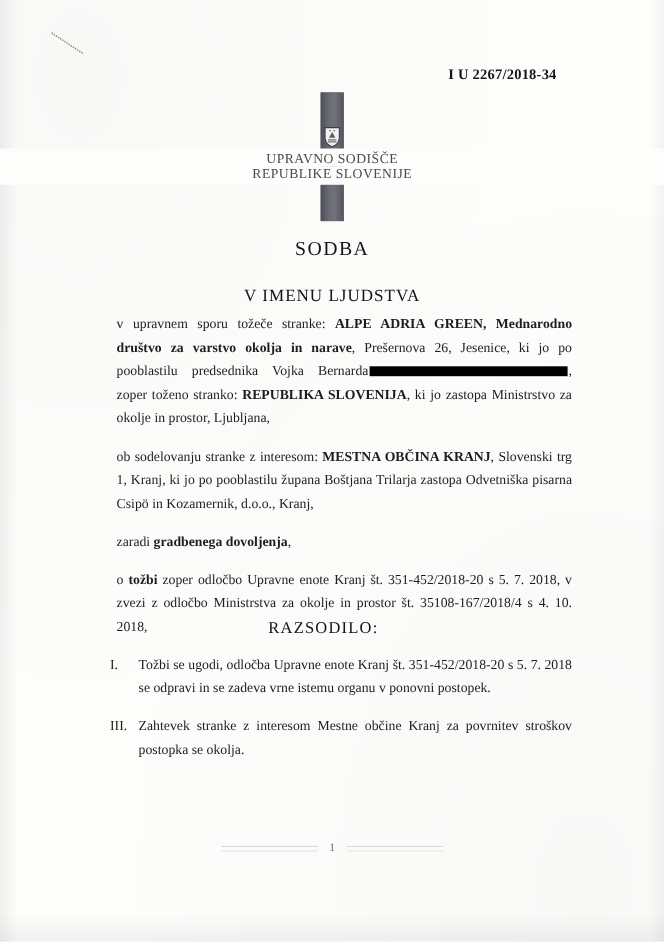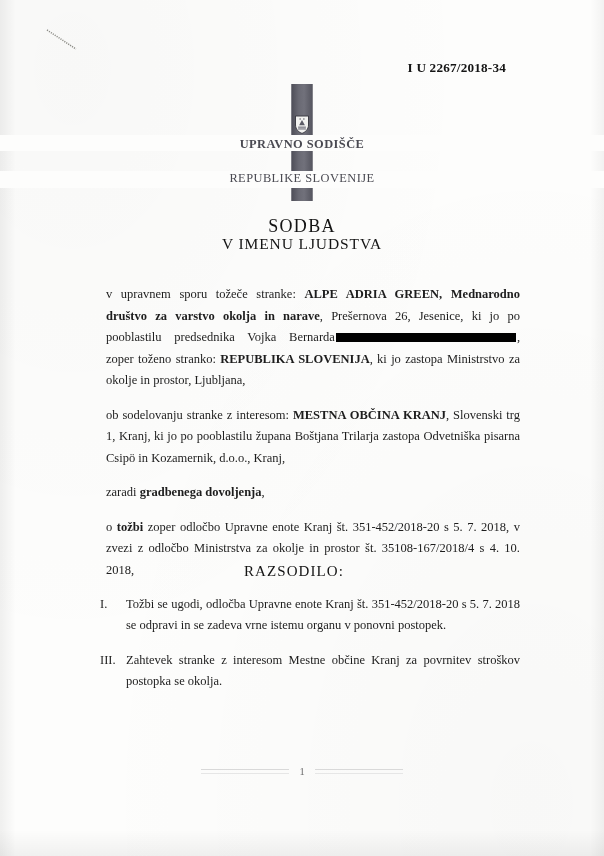--- a/index.html
+++ b/index.html
@@ -104,37 +104,37 @@
   .emblem-text span {
     display: block;
     font-family: "Liberation Serif", "DejaVu Serif", serif;
     font-size: 12.4px;
     font-weight: normal;
     letter-spacing: 0.45px;
     color: #4a4a52;
     background: #fdfdfc;
     padding: 0 2px;
   }
-  .emblem-text span.line1 { padding-top: 2px; font-weight: bold; }
-  .emblem-text span.line2 { padding-bottom: 2px; margin-top: 20px; }
+  .emblem-text span.line1 { padding-top: 2px; }
+  .emblem-text span.line2 { padding-bottom: 2px; }
 
   
   .doc-title {
     position: absolute;
     left: 0; right: 0;
     top: 216px;
     text-align: center;
     font-size: 18px;
     letter-spacing: 1.3px;
     color: #141414;
   }
   .doc-subtitle {
     position: absolute;
     left: 0; right: 0;
-    top: 235px;
+    top: 261px;
     text-align: center;
     font-size: 15.5px;
     letter-spacing: 0.9px;
     color: #141414;
   }
 
   
   .body-area {
     position: absolute;
     left: 106px;

